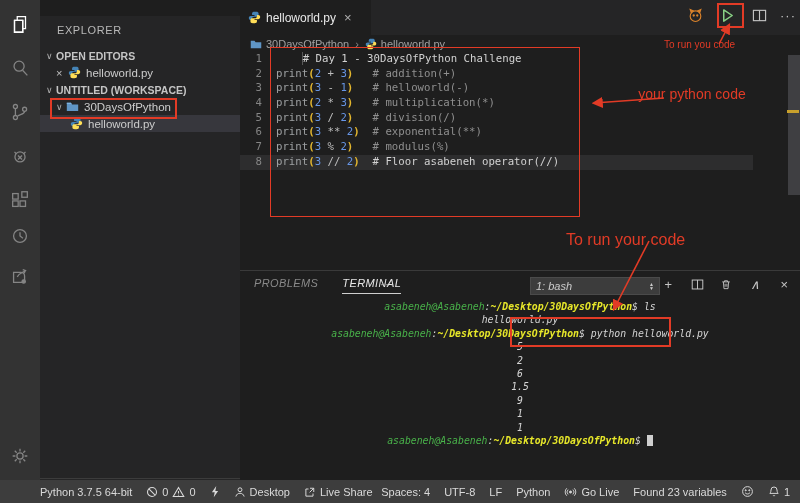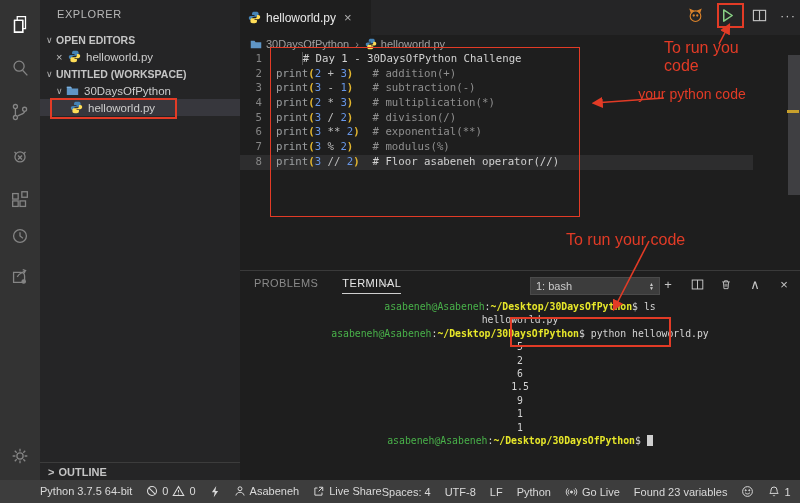--- a/index.html
+++ b/index.html
@@ -7,21 +7,21 @@
   #root {
     position:relative; width:800px; height:503px; overflow:hidden;
     background:#1e1e1e; font-family:"Liberation Sans", sans-serif; color:#cccccc;
   }
   
   .activitybar { position:absolute; left:0; top:0; width:40px; height:480px; background:#333333; }
   .ab-icon { position:absolute; left:0; width:40px; height:40px; display:flex; align-items:center; justify-content:center; }
   .ab-icon svg { stroke:#858585; fill:none; stroke-width:1.4; }
   .ab-icon.active svg { stroke:#ffffff; }
   
-  .sidebar { position:absolute; left:40px; top:0; width:200px; height:480px; background:#252526; font-size:11px; }
+  .sidebar { position:absolute; left:40px; top:16px; width:200px; height:480px; background:#252526; font-size:11px; }
   .sb-title { position:absolute; left:17px; top:8px; color:#b8b8b8; letter-spacing:0.6px; font-size:11px; }
   .side-row { position:absolute; left:0; width:200px; height:17px; display:flex; align-items:center; color:#cccccc; }
   .side-row .tw { color:#b0b0b0; font-size:9px; width:10px; display:inline-block; }
   .sec-hdr { font-weight:bold; color:#c5c5c5; font-size:10.5px; }
   .row-selected { background:#37373d; }
   .file-label { font-size:11.5px; }
   .close-x { color:#c0c0c0; font-size:11px; width:12px; }
   .outline-row { position:absolute; left:0; top:462px; width:200px; height:18px; display:flex; align-items:center;
     border-top:1px solid #3c3c3c; font-weight:bold; color:#c5c5c5; }
   .outline-row .tw { margin-left:8px; margin-right:4px; }
@@ -46,39 +46,39 @@
   .code-line { height:14.7px; line-height:14.7px; white-space:pre; }
   .code-line .ln { display:inline-block; width:22px; text-align:right; color:#858585; }
   .code-line .ctext { margin-left:14px;margin-top:8px; }
   .code-line.current { background:linear-gradient(to right, #2d2d2e 0, #2d2d2e 513px, transparent 513px); }
   .fn { color:#9da0a2; } .paren { color:#e3b62e; font-weight:bold; } .num { color:#6796e6; }
   .op { color:#bdbdbd; } .comment { color:#8f8f8f; } .cbright { color:#d2d2d2; } .plain { color:#d4d4d4; }
   .guide { border-left:1px solid #585858; }
   .scroll-thumb { position:absolute; left:548px; top:3px; width:12px; height:140px; background:#3f3f42; }
   .overview-mark { position:absolute; left:547px; top:58px; width:12px; height:3px; background:#c8a02c; }
   
-  .panel { position:absolute; left:240px; top:270px; width:560px; height:210px; background:#1e1e1e; border-top:1px solid #3a3a3a; }
+  .panel { position:absolute; left:240px; top:270px; width:560px; height:210px; background:#1e1e1e; border-top:1px solid #3a3a3a;font-style:italic; }
   .panel-tabs { position:absolute; left:14px; top:6px; display:flex; gap:24px; font-size:11px; letter-spacing:0.4px; }
   .ptab { color:#8a8a8a; padding-bottom:4px; }
   .ptab.active { color:#e7e7e7; border-bottom:1px solid #cfcfcf; }
   .panel-more { position:absolute; left:140px; top:6px; color:#c5c5c5; letter-spacing:1px; font-size:12px; }
   .shell-select { position:absolute; left:290px; top:6px; width:130px; height:18px; background:#3c3c3c; border:1px solid #4a4a4a;
     display:flex; align-items:center; justify-content:space-between; padding:0 5px; font-size:11px; color:#cccccc; }
   .stepper { display:flex; flex-direction:column; font-size:5px; color:#cccccc; line-height:4px; }
   .panel-actions { position:absolute; right:8px; top:5px; display:flex; align-items:center; gap:13px; color:#c5c5c5; }
   .pa-btn { width:16px; height:16px; display:flex; align-items:center; justify-content:center; font-size:13px; }
   .terminal { position:absolute; left:10px; top:29px; width:540px; height:175px;
     font-family:"DejaVu Sans Mono", monospace; font-size:9.8px; }
   .term-line { height:13.4px; line-height:13.4px; white-space:pre;text-align:center; }
   .green { color:#49b24a; } .yellow { color:#e7e72a; font-weight:bold; }
   .cursor { display:inline-block; width:6px; height:11px; background:#cfcfcf; vertical-align:text-bottom; }
   
   .statusbar { position:absolute; left:0; top:480px; width:800px; height:23px; background:#3d3d3d;
     display:flex; align-items:center; justify-content:space-between; font-size:11px; color:#dadada; }
-  .sb-left { display:flex; align-items:flex-start; gap:14px; margin-left:40px; }
+  .sb-left { display:flex; align-items:center; gap:14px; margin-left:40px; }
   .sb-right { display:flex; align-items:center; gap:14px; margin-right:10px; }
   .sb-item { display:flex; align-items:center; gap:4px; white-space:nowrap; }
   .sb-item svg { flex:none; }
   
   .red-rect { position:absolute; border:2px solid #e23b26; pointer-events:none; }
   .red-rect.thin { border-width:1.5px; }
   .red-text { position:absolute; color:#e23b26; pointer-events:none; line-height:1.15; }
   #arrows { position:absolute; left:0; top:0; pointer-events:none; }
 </style>
 </head>
@@ -233,21 +233,21 @@
         <path fill="#4584b6" d="M8 1C6 1 5 1.8 5 3v2h3v1H3.5C2 6 1 7 1 8.5S2 11 3.5 11H5V9.5C5 8 6 7 7.5 7H11c1 0 2-.8 2-2V3c0-1.2-1-2-3-2H8z"></path>
         <path fill="#ffde57" d="M8 15c2 0 3-.8 3-2v-2H8v-1h4.5c1.5 0 2.5-1 2.5-2.5S14 5 12.5 5H11v1.5C11 8 10 9 8.5 9H5c-1 0-2 .8-2 2v2c0 1.2 1 2 3 2h2z"></path>
       </svg>
     <span>helloworld.py</span>
   </div>
 
   <div class="editor">
     <div id="code-lines">
         <div class="code-line"><span class="ln">1</span><span class="ctext"><span class="plain">    </span><span class="cbright guide"># Day 1 - 30DaysOfPython Challenge</span></span></div>
         <div class="code-line"><span class="ln">2</span><span class="ctext"><span class="fn">print</span><span class="paren">(</span><span class="num">2</span><span class="op"> + </span><span class="num">3</span><span class="paren">)</span><span class="plain">   </span><span class="comment"># addition(+)</span></span></div>
-        <div class="code-line"><span class="ln">3</span><span class="ctext"><span class="fn">print</span><span class="paren">(</span><span class="num">3</span><span class="op"> - </span><span class="num">1</span><span class="paren">)</span><span class="plain">   </span><span class="comment"># subtraction(-)</span></span></div>
+        <div class="code-line"><span class="ln">3</span><span class="ctext"><span class="fn">print</span><span class="paren">(</span><span class="num">3</span><span class="op"> - </span><span class="num">1</span><span class="paren">)</span><span class="plain">   </span><span class="comment"># helloworld(-)</span></span></div>
         <div class="code-line"><span class="ln">4</span><span class="ctext"><span class="fn">print</span><span class="paren">(</span><span class="num">2</span><span class="op"> * </span><span class="num">3</span><span class="paren">)</span><span class="plain">   </span><span class="comment"># multiplication(*)</span></span></div>
         <div class="code-line"><span class="ln">5</span><span class="ctext"><span class="fn">print</span><span class="paren">(</span><span class="num">3</span><span class="op"> / </span><span class="num">2</span><span class="paren">)</span><span class="plain">   </span><span class="comment"># division(/)</span></span></div>
         <div class="code-line"><span class="ln">6</span><span class="ctext"><span class="fn">print</span><span class="paren">(</span><span class="num">3</span><span class="op"> ** </span><span class="num">2</span><span class="paren">)</span><span class="plain">  </span><span class="comment"># exponential(**)</span></span></div>
         <div class="code-line"><span class="ln">7</span><span class="ctext"><span class="fn">print</span><span class="paren">(</span><span class="num">3</span><span class="op"> % </span><span class="num">2</span><span class="paren">)</span><span class="plain">   </span><span class="comment"># modulus(%)</span></span></div>
         <div class="code-line current"><span class="ln">8</span><span class="ctext"><span class="fn">print</span><span class="paren">(</span><span class="num">3</span><span class="op"> // </span><span class="num">2</span><span class="paren">)</span><span class="plain">  </span><span class="cbright"># Floor asabeneh operator(//)</span></span></div>
       </div>
     <div class="scroll-thumb"></div>
     <div class="overview-mark"></div>
   </div>
 
@@ -315,21 +315,21 @@
       <span class="sb-item">
         <svg width="10" height="13" viewBox="0 0 16 20">
             <path d="M10 1L3 11h4.5L6 19l7-10H8.5z" fill="#dadada"></path>
           </svg>
       </span>
       <span class="sb-item">
         <svg width="12" height="12" viewBox="0 0 16 16" fill="none" stroke="#dadada" stroke-width="1.3">
             <circle cx="8" cy="5" r="2.6"></circle>
             <path d="M2.5 14c.8-3 3-4.3 5.5-4.3s4.7 1.3 5.5 4.3"></path>
           </svg>
-        <span>Asabeneh</span>
+        <span>Desktop</span>
       </span>
       <span class="sb-item">
         <svg width="12" height="12" viewBox="0 0 16 16" fill="none" stroke="#dadada" stroke-width="1.3">
             <path d="M6 4H2.5v9.5H12V10"></path>
             <path d="M8 3h5v5M13 3L7.5 8.5"></path>
           </svg>
         <span>Live Share</span>
       </span>
     </div>
     <div class="sb-right">
@@ -361,21 +361,21 @@
         <span>1</span>
       </span>
     </div>
   </div>
 
   <div class="red-rect thin" style="left:270px; top:47px; width:310px; height:170px"></div>
   <div class="red-rect" style="left:717px; top:3px; width:27px; height:25px"></div>
   <div class="red-rect" style="left:50px; top:98px; width:127px; height:21px"></div>
   <div class="red-rect" style="left:510px; top:317px; width:161px; height:30px"></div>
 
-  <div class="red-text" style="left:664px; top:39px; width:95px; font-size:16px">To run you code</div>
+  <div class="red-text" style="left:664px; top:39px; width:95px; font-size:10px">To run you code</div>
   <div class="red-text" style="left:634px; top:86px; width:116px; font-size:14px; text-align:center">your python code</div>
   <div class="red-text" style="left:566px; top:231px; width:135px; font-size:16px">To run your code</div>
 
   <svg id="arrows" width="800" height="503">
     <defs>
       <marker id="arr" markerWidth="7" markerHeight="7" refX="5.5" refY="3.5" orient="auto">
         <path d="M0,0 L7,3.5 L0,7 z" fill="#e23b26"></path>
       </marker>
     </defs>
     <line x1="719" y1="44" x2="729" y2="25" stroke="#e23b26" stroke-width="1.6" marker-end="url(#arr)"></line>

